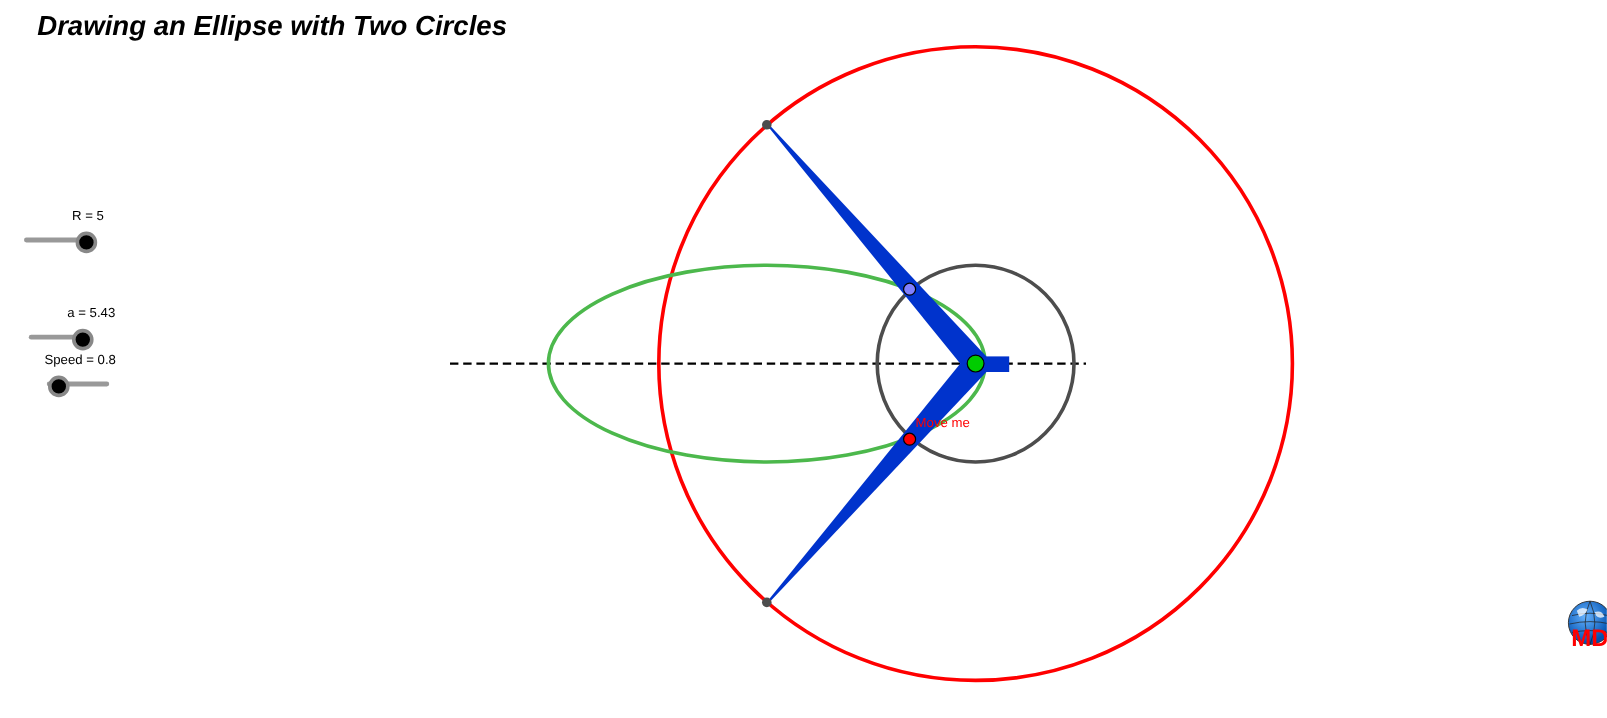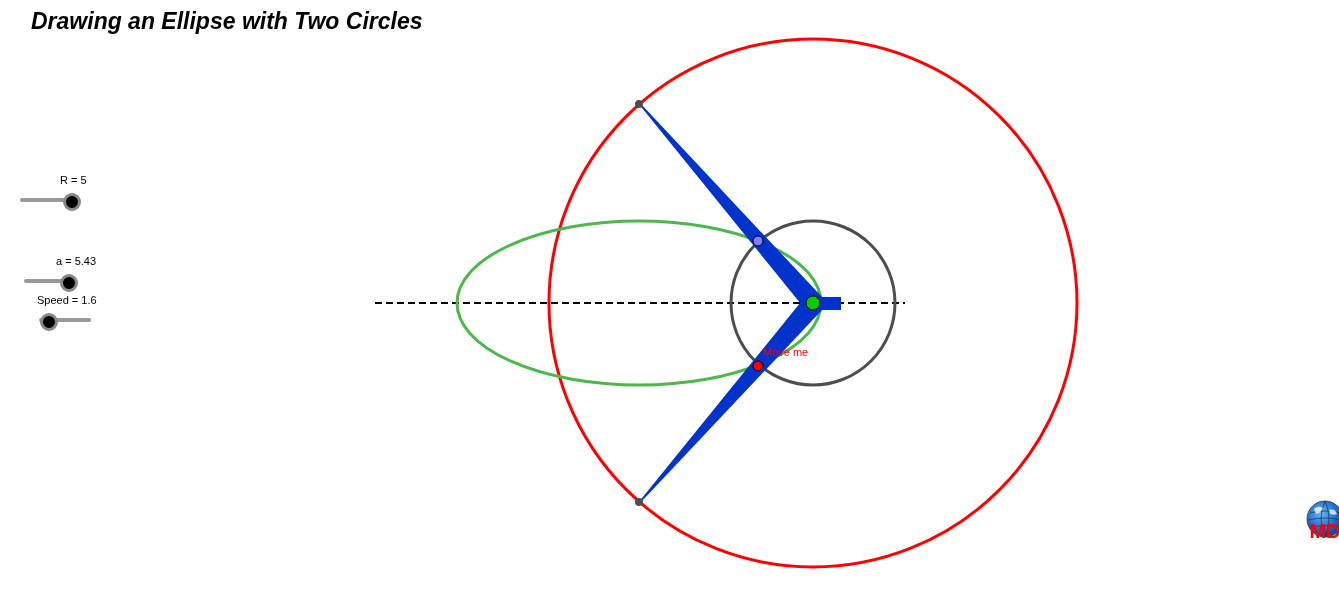--- a/index.html
+++ b/index.html
@@ -23,21 +23,21 @@
   <div class="knob" style="left:45px; top:19px;"></div>
 </div>
 
 <div class="slider" style="left:18px; top:235px; width:90px; height:40px;margin-top:20px;">
   <div class="slider-label" style="left:38px; top:0px;">a = 5.43</div>
   <div class="track" style="left:6px; top:24px; width:46px;"></div>
   <div class="knob" style="left:42px; top:19px;"></div>
 </div>
 
 <div class="slider" style="left:18px; top:294px; width:90px; height:40px;">
-  <div class="slider-label" style="left:19px; top:0px;">Speed = 1.6</div>
+  <div class="slider-label" style="left:19px; top:0px;">Speed = 0.8</div>
   <div class="track" style="left:21px; top:24px; width:52px;"></div>
   <div class="knob" style="left:22px; top:19px;"></div>
 </div>
 
 <svg class="canvas" width="1339" height="598" viewBox="0 0 1339 598">
 
   <line x1="375" y1="303" x2="905" y2="303" stroke="#000" stroke-width="2" stroke-dasharray="7,4"></line>
 
   <circle cx="813" cy="303" r="264" fill="none" stroke="#ff0000" stroke-width="3"></circle>
 

